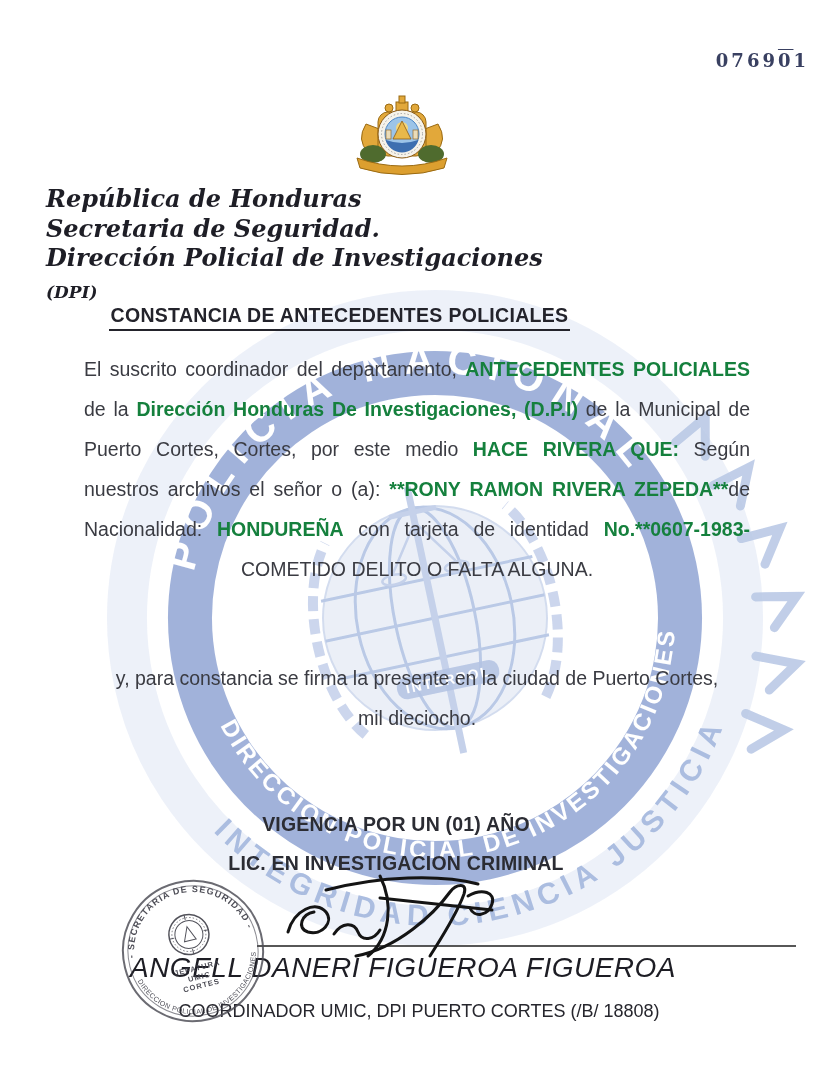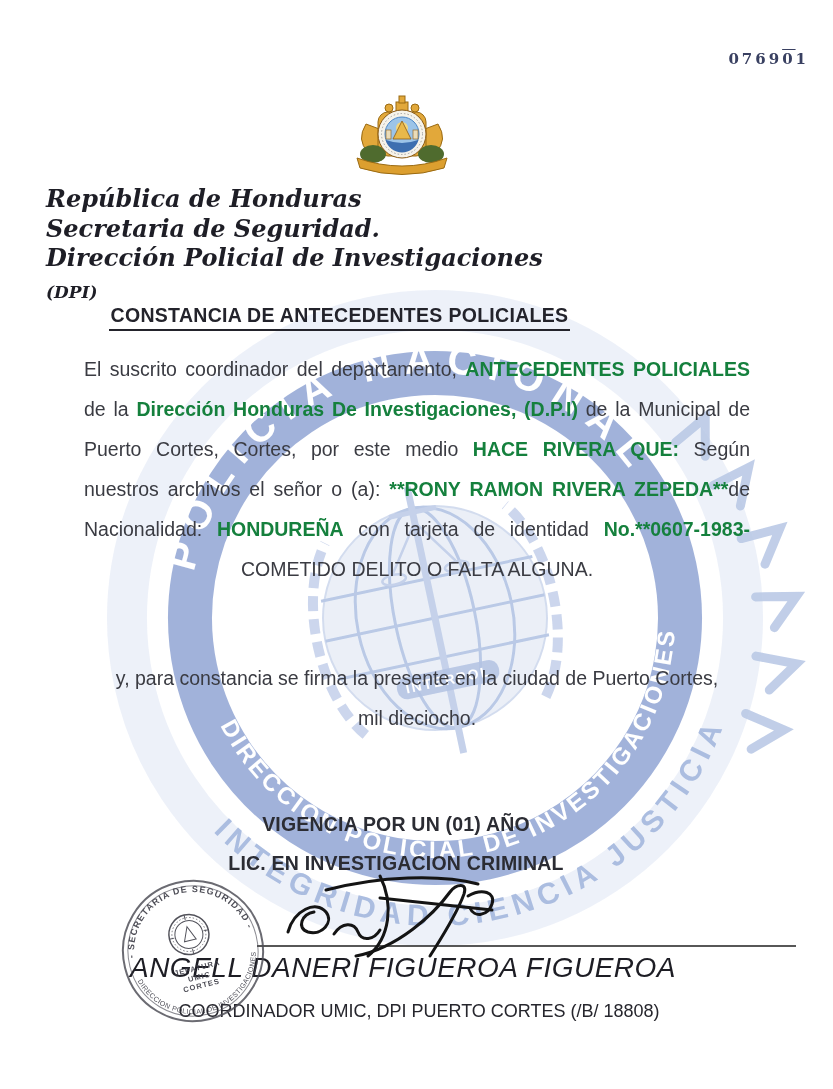--- a/index.html
+++ b/index.html
@@ -2,21 +2,21 @@
 <html><head>
 <meta charset="utf-8">
 <style>
   html,body{margin:0;padding:0;background:#e8e8e8;}
   .page{position:relative;width:833px;height:1089px;background:#ffffff;overflow:hidden;
         font-family:"Liberation Sans",sans-serif;color:#35363e;}
   
   #wm{position:absolute;left:55px;top:288px;z-index:0;}
   
   .serial{position:absolute;top:50px;right:24px;z-index:2;
-          font-family:"DejaVu Serif",serif;font-weight:700;font-size:15px;
+          font-family:"DejaVu Serif",serif;font-weight:700;font-size:18px;
           letter-spacing:3px;color:#394061;}
   .serial .ovl{text-decoration:overline;}
   
   #crest{position:absolute;left:352px;top:94px;z-index:2;}
   
   .hdr{position:absolute;left:0;width:833px;text-align:left;z-index:2;
        font-family:"DejaVu Serif",serif;font-style:italic;font-weight:700;color:#1e1e26;padding-left:46px;}
   #h1{top:184px;font-size:24px;}
   #h2{top:214px;font-size:24px;}
   #h3{top:243px;font-size:24px;}

